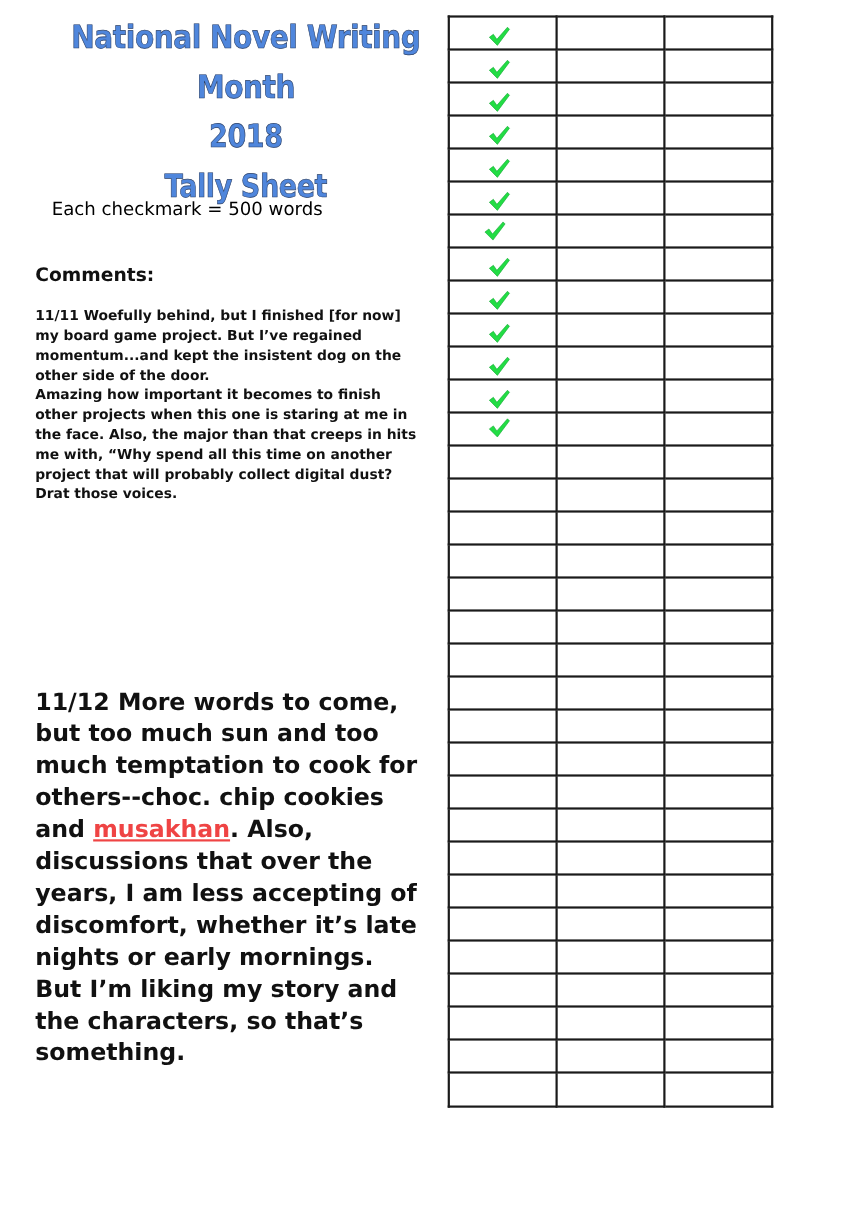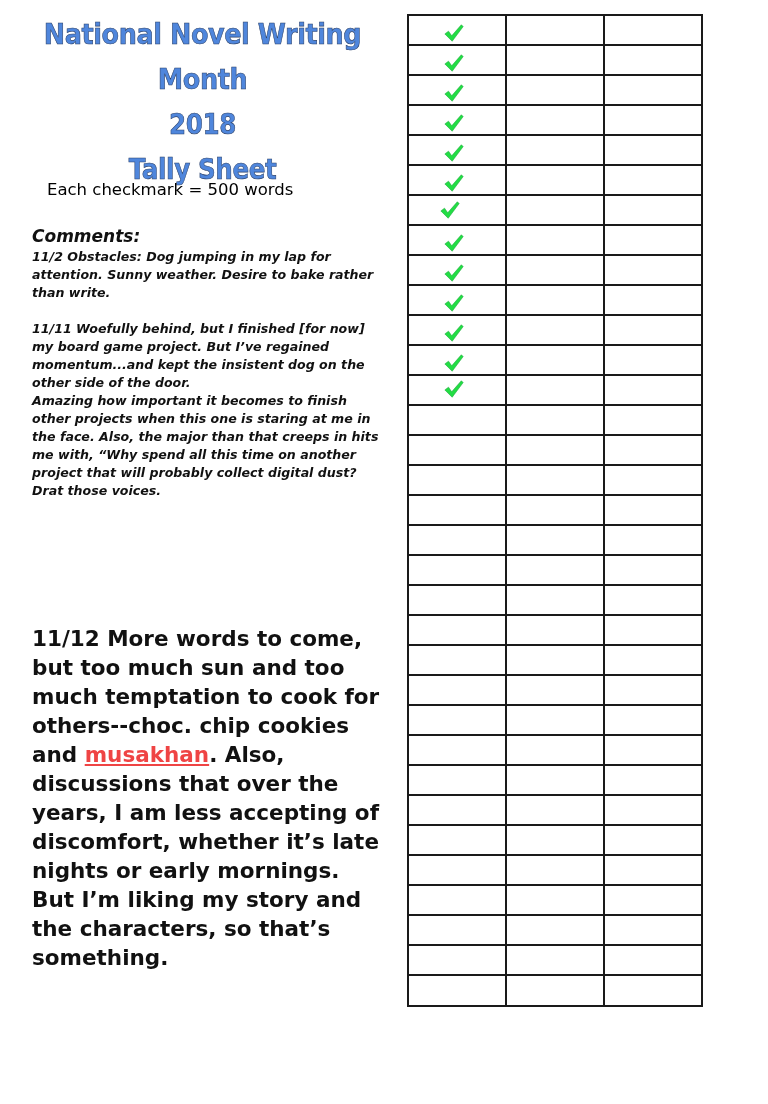--- a/index.html
+++ b/index.html
@@ -1,24 +1,24 @@
 <!DOCTYPE html>
 <html><head>
 <meta charset="utf-8">
 <style>
   html, body { margin:0; padding:0; background:#ffffff; }
   body { width:768px; height:1104px; position:relative; overflow:hidden; font-family:"DejaVu Sans", sans-serif; color:#111; }
-  .title-block { position:absolute; left:0; top:12px; width:405px; text-align:center; }
+  .title-block { position:absolute; left:0; top:12px; width:405px; text-align:center;padding-left:21px; }
   .title-line { font-family:"DejaVu Sans", sans-serif; font-weight:bold; color:#4f86dc;
     -webkit-text-stroke:0.6px #2a3f66; letter-spacing:-0.5px; line-height:45px; }
   .title-line.l1 { font-size:29px; transform:scaleX(0.88); transform-origin:center; }
   .title-line.l2 { font-size:29px; transform:scaleX(0.85); }
   .title-line.l3 { font-size:29px; transform:scaleX(0.85); }
   .legend { position:absolute; left:47px; top:180px; font-size:16.5px; color:#000000; }
-  .comments { position:absolute; left:32px; top:226px; width:350px;font-style:italic; }
+  .comments { position:absolute; left:32px; top:240px; width:350px; }
   .comments-heading { font-size:17px; font-weight:bold; margin:0 0 2px 0; line-height:20px; }
   .entry { font-size:12.6px; font-weight:bold; line-height:18px; margin:0; }
   .entry.gap { margin-top:18px; }
   .big { position:absolute; left:32px; top:624px; width:350px; font-size:21.5px; font-weight:bold; line-height:29px; margin:0; }
   .big a { color:#ef4444; text-decoration:underline; }
   .tally { position:absolute; left:407px; top:14px; border-collapse:collapse; }
   .tally td { border:2px solid #1a1a1a; width:96px; height:28px; padding:0; position:relative; }
   .tally tr:last-child td { height:29px; }
   .check { position:absolute; left:34px; top:6px; width:22px; height:22px; }
   .check.shift-left { left:30px; top:3px; }
@@ -30,21 +30,20 @@
 <div class="title-block">
   <div class="title-line l1">National Novel Writing Month</div>
   <div class="title-line l2">2018</div>
   <div class="title-line l3">Tally Sheet</div>
 </div>
 
 <div class="legend">Each checkmark = 500 words</div>
 
 <div class="comments">
   <div class="comments-heading">Comments:</div>
-  <p class="entry">11/2 Obstacles: Dog jumping in my lap for attention. Sunny weather. Desire to bake rather than write.</p>
   <p class="entry gap">11/11 Woefully behind, but I finished [for now] my board game project. But I’ve regained momentum...and kept the insistent dog on the other side of the door.</p>
   <p class="entry">Amazing how important it becomes to finish other projects when this one is staring at me in the face. Also, the major than that creeps in hits me with, “Why spend all this time on another project that will probably collect digital dust? Drat those voices.</p>
 </div>
 
 <p class="big"><span>11/12 More words to come, but too much sun and too much temptation to cook for others--choc. chip cookies and </span><a>musakhan</a><span>. Also, discussions that over the years, I am less accepting of discomfort, whether it’s late nights or early mornings. But I’m liking my story and the characters, so that’s something.</span></p>
 
 <table class="tally">
   <tbody id="tally-body">
       <tr>
         <td>

